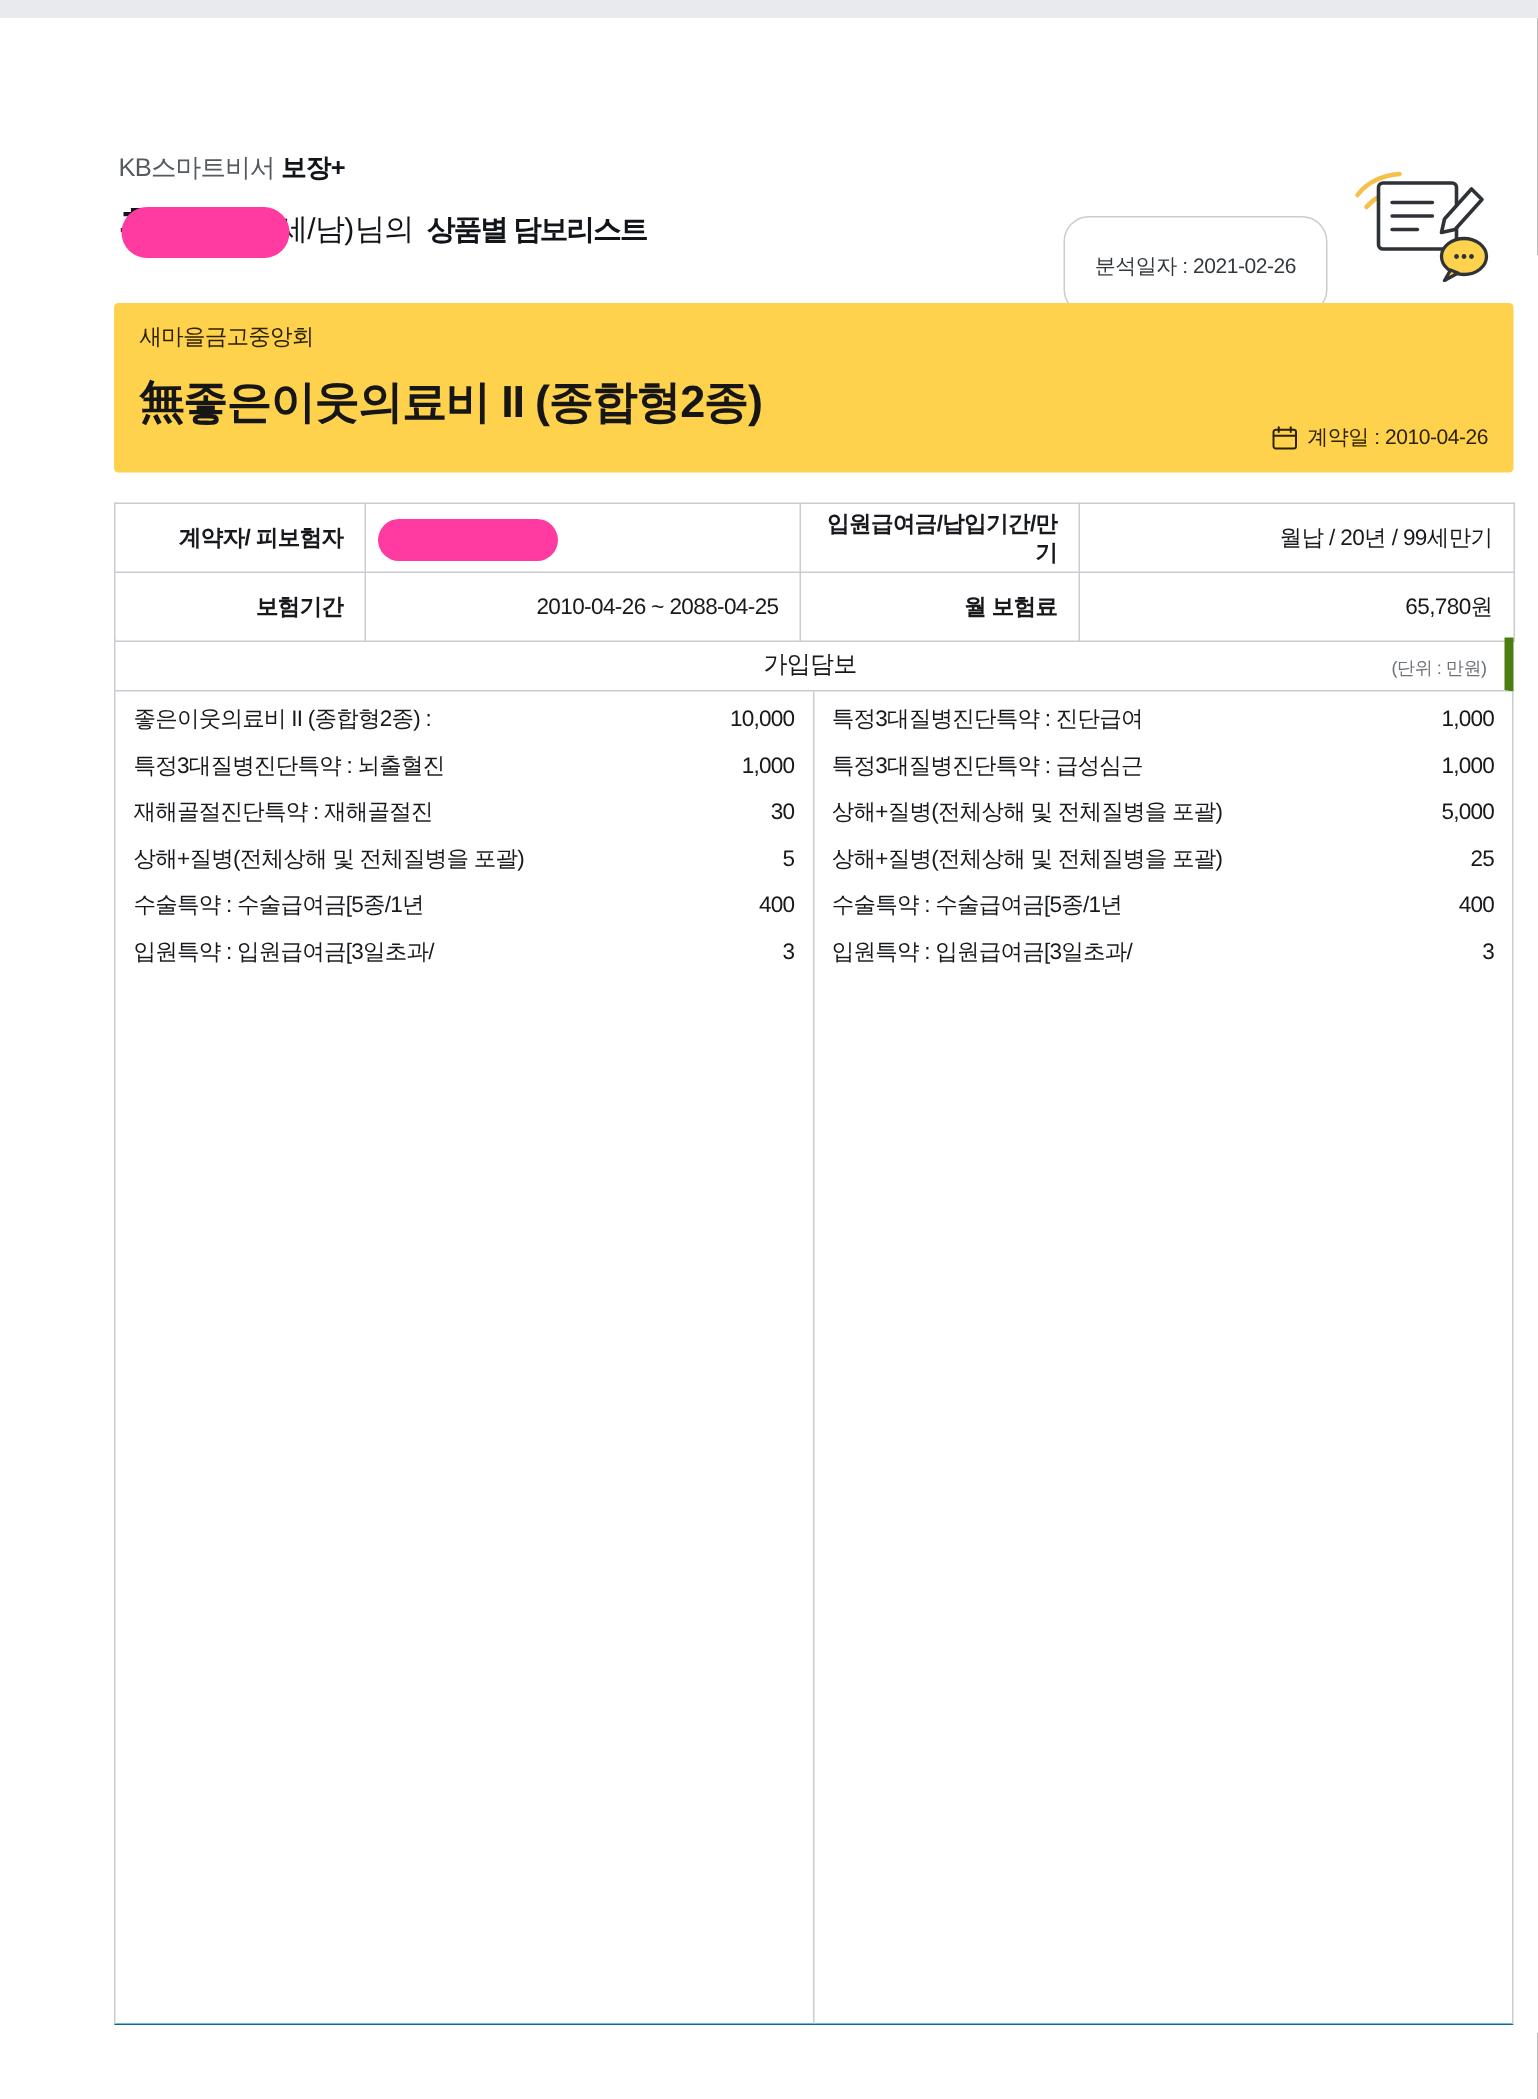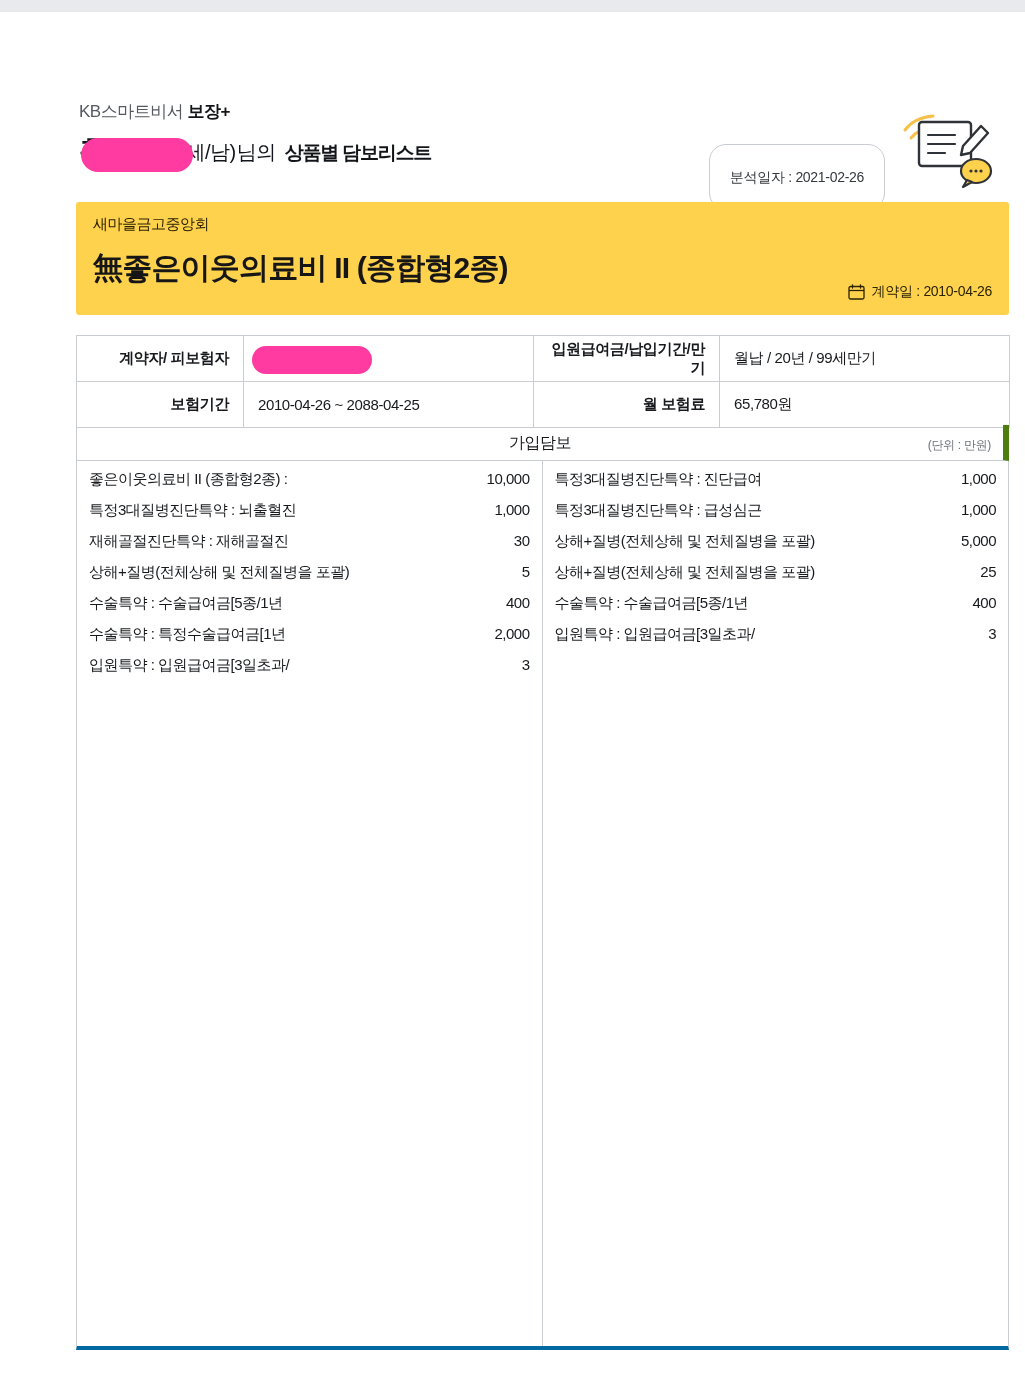--- a/index.html
+++ b/index.html
@@ -169,21 +169,21 @@
     padding: 0 14px;
     letter-spacing: -0.4px;
     vertical-align: middle;
   }
   .info-table td.lbl {
     text-align: right;
     background: #ffffff;
     font-weight: bold;
   }
   .info-table td.val {
-    text-align: left;
+    text-align: right;
   }
 
   
   .cover-head {
     position: absolute;
     left: 76px;
     top: 413px;
     width: 933px;
     height: 36px;
     border-left: 1px solid #c9ccd1;
@@ -211,21 +211,21 @@
 
   .cover-body {
     position: absolute;
     left: 76px;
     top: 449px;
     width: 933px;
     height: 889px;
     box-sizing: border-box;
     border-left: 1px solid #c9ccd1;
     border-right: 1px solid #c9ccd1;
-    border-bottom: 4px solid #0369a1;
+    border-bottom: 1px solid #0369a1;
     display: flex;
   }
   .cover-col {
     flex: 1 1 50%;
     box-sizing: border-box;
     padding: 9px 12px 0 12px;
   }
   .cover-col.left {
     border-right: 1px solid #c9ccd1;
   }
@@ -349,24 +349,20 @@
         </div>
         <div class="cover-row">
           <span class="c-label">상해+질병(전체상해 및 전체질병을 포괄)</span>
           <span class="c-amount">5</span>
         </div>
         <div class="cover-row">
           <span class="c-label">수술특약 : 수술급여금[5종/1년</span>
           <span class="c-amount">400</span>
         </div>
         <div class="cover-row">
-          <span class="c-label">수술특약 : 특정수술급여금[1년</span>
-          <span class="c-amount">2,000</span>
-        </div>
-        <div class="cover-row">
           <span class="c-label">입원특약 : 입원급여금[3일초과/</span>
           <span class="c-amount">3</span>
         </div>
       </div>
       <div class="cover-col right">
         <div class="cover-row">
           <span class="c-label">특정3대질병진단특약 : 진단급여</span>
           <span class="c-amount">1,000</span>
         </div>
         <div class="cover-row">

